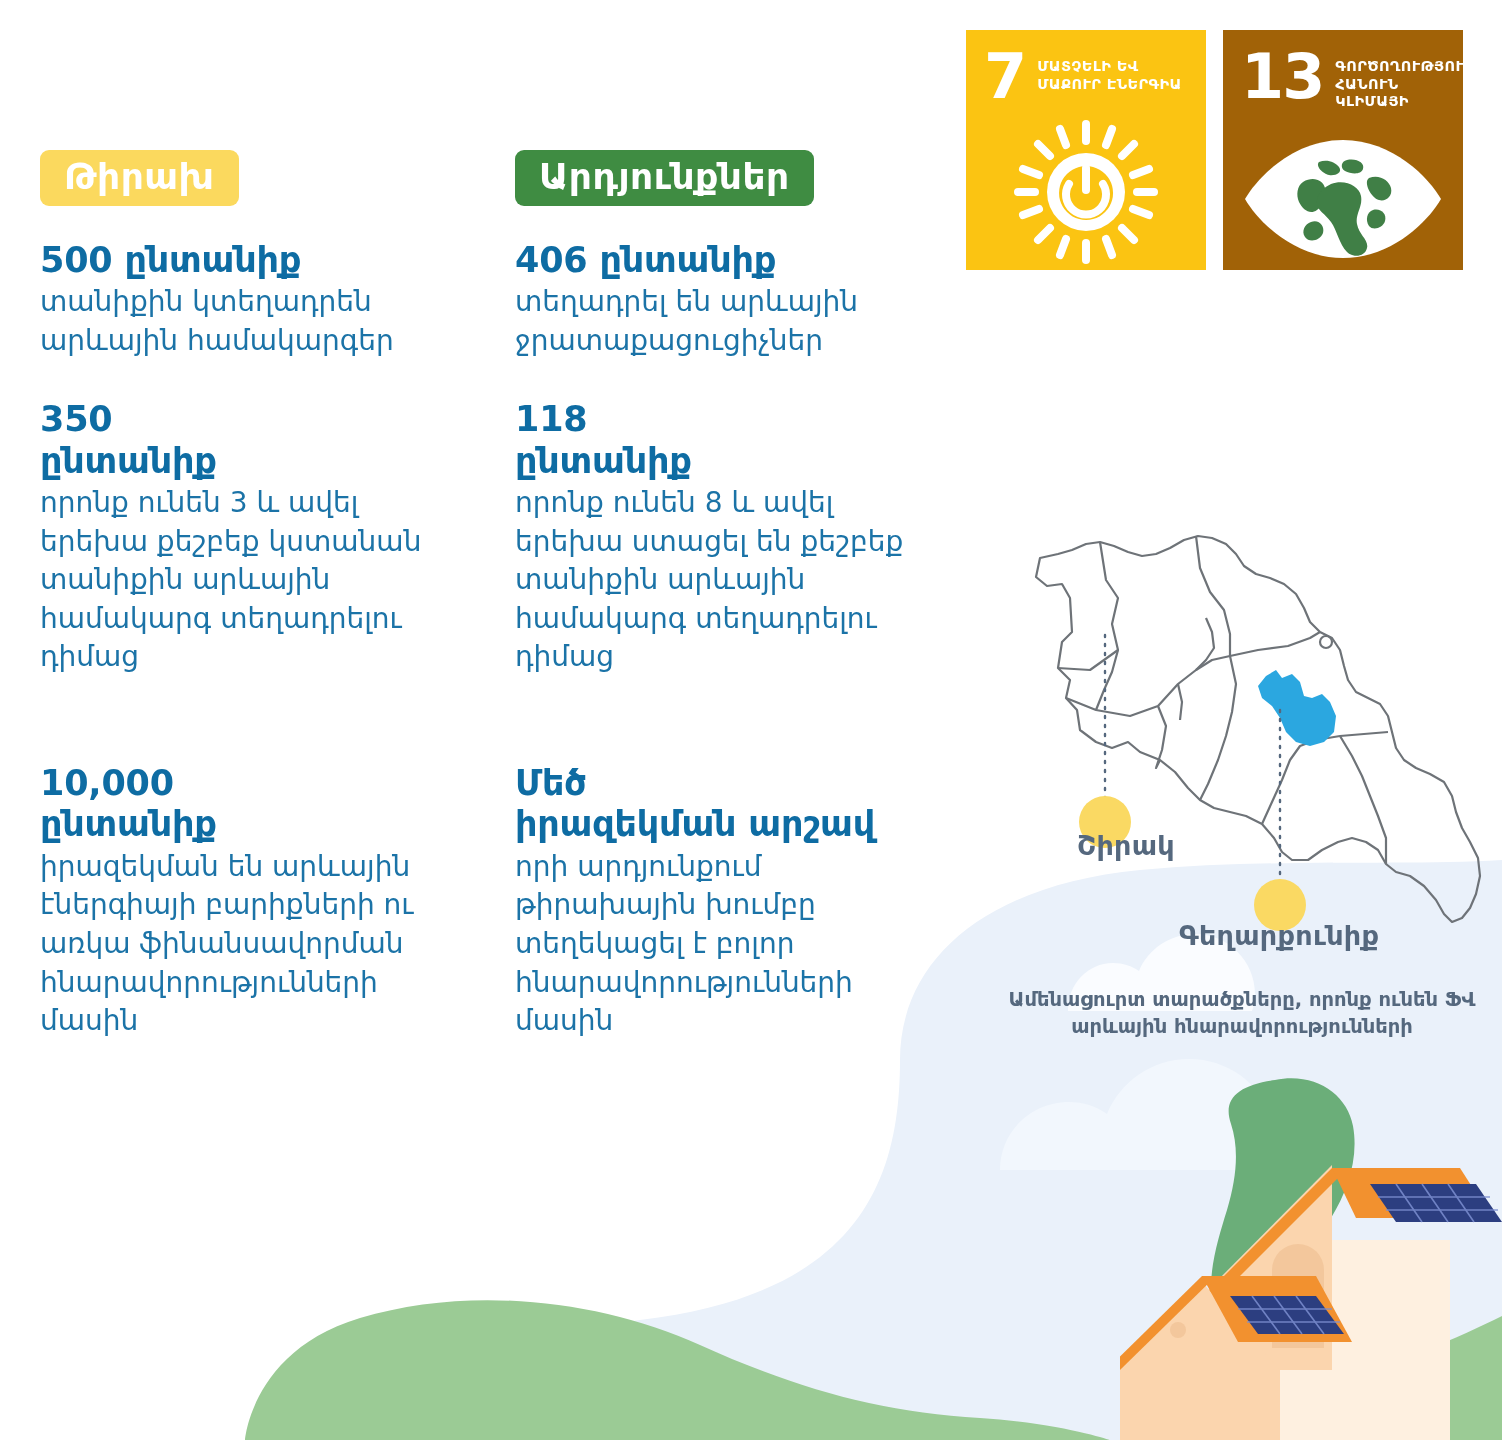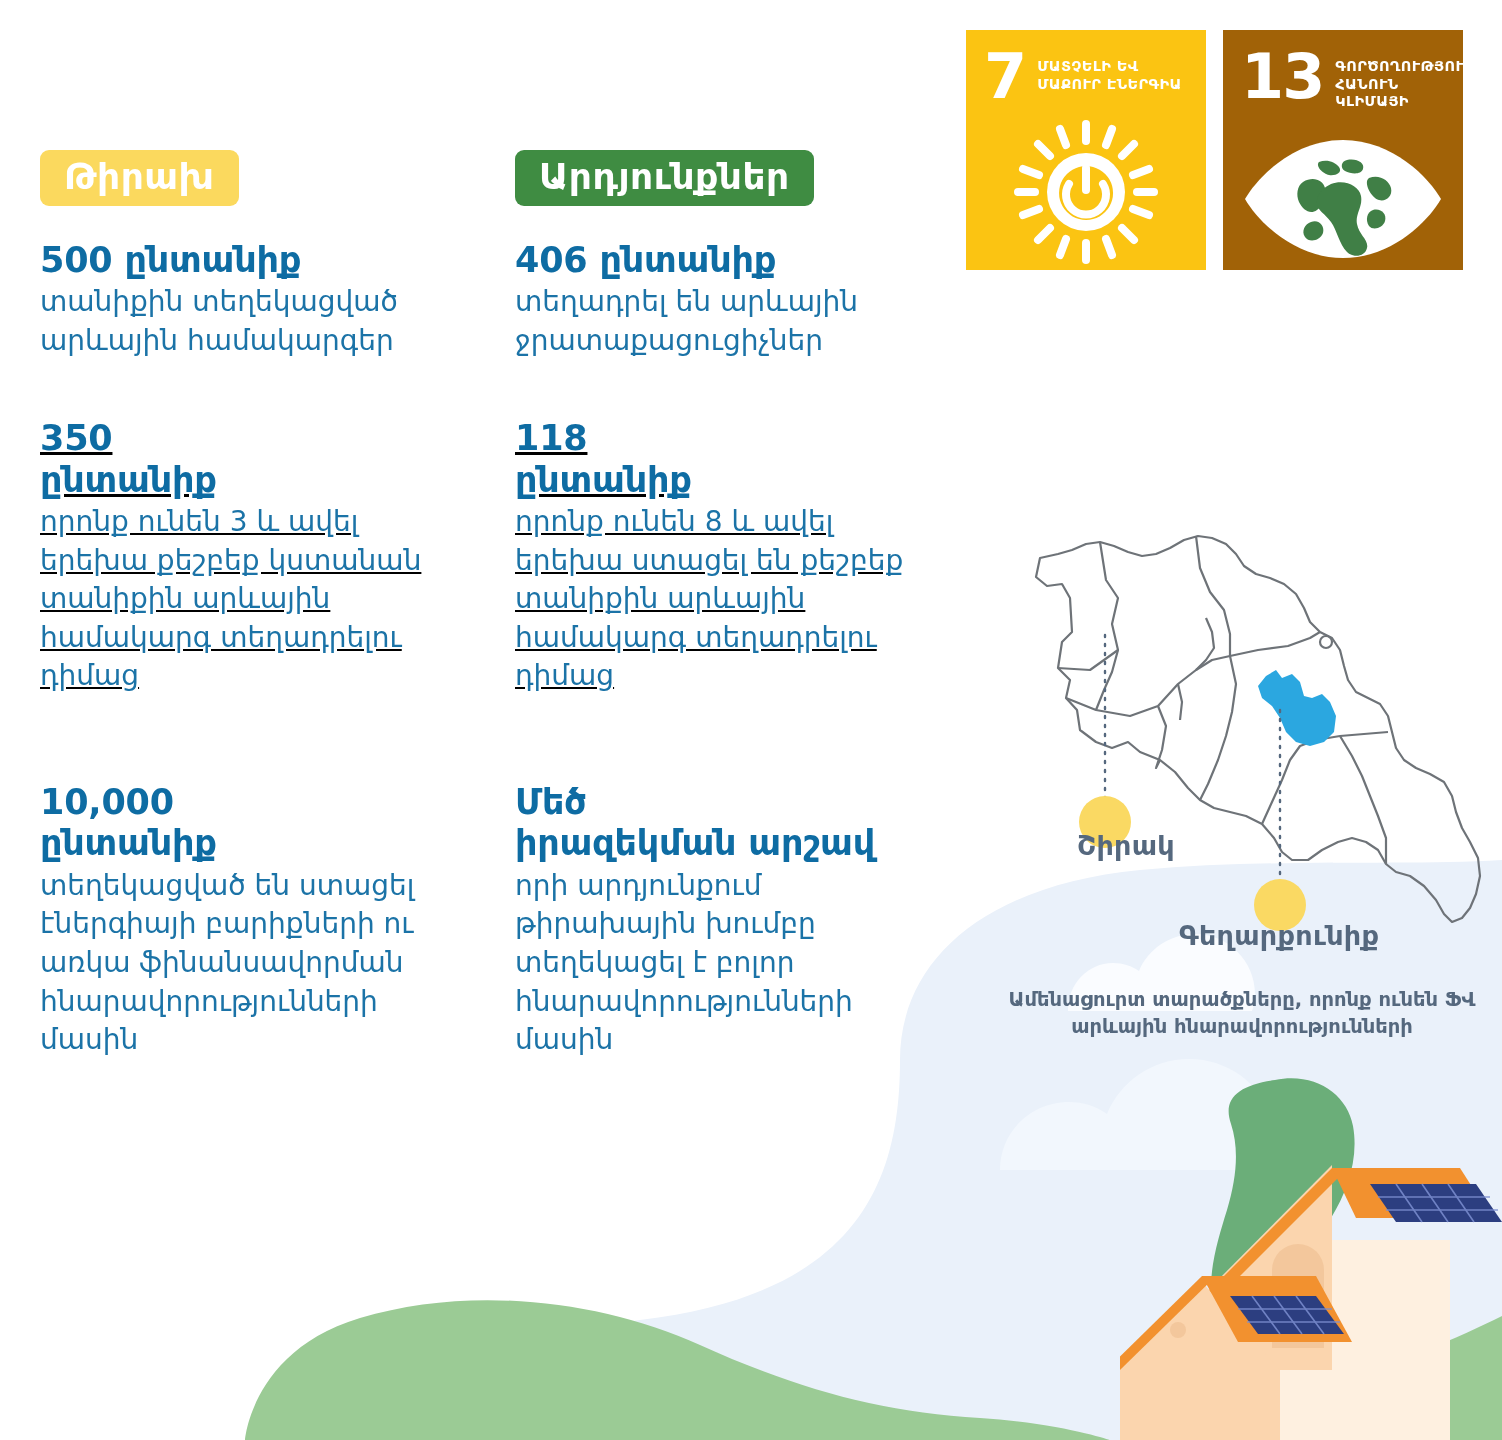--- a/index.html
+++ b/index.html
@@ -35,21 +35,21 @@
        font-size:36px;font-weight:700;color:#ffffff;line-height:1.05;letter-spacing:.5px;}
   .tag-yellow{background:#FBD95E;}
   .tag-green{background:#3F8C42;}
   .target-icon{position:absolute;left:236px;top:-3px;width:64px;height:64px;}
 
   .stat{margin-top:34px;}
   .stat .big{color:#0E6CA3;font-size:35px;font-weight:700;line-height:1.18;letter-spacing:-.2px;}
   .stat .big .unit{font-weight:700;}
   .stat .body{color:#1B73A7;font-size:28px;line-height:1.38;margin-top:2px;font-weight:400;}
 
-  .gap-1{margin-top:58px;text-decoration:underline;}
+  .gap-1{margin-top:39px;}
   .gap-2{margin-top:86px;}
 
   
   .map-block{position:absolute;left:1000px;top:520px;width:500px;height:530px;z-index:5;}
   .map-svg{position:absolute;left:0;top:0;}
   .map-label{position:absolute;color:#55687E;font-size:27px;font-weight:700;letter-spacing:.3px;}
   .lbl-shirak{left:77px;top:310px;}
   .lbl-gegh{left:163px;top:400px;margin-left:16px;}
   .map-caption{position:absolute;left:-8px;top:466px;width:500px;text-align:center;
                color:#55687E;font-size:19.5px;font-weight:700;line-height:1.4;}
@@ -163,37 +163,37 @@
           <line x1="47" y1="32" x2="63" y2="32"></line>
         </g>
       </svg>
     </div>
 
     <div class="stat">
       <div class="big">
         <span>500</span>
         <span class="unit">ընտանիք</span>
       </div>
-      <div class="body">տանիքին տեղեկացված արևային համակարգեր</div>
+      <div class="body">տանիքին կտեղադրեն արևային համակարգեր</div>
     </div>
 
     <div class="stat gap-1">
       <div class="big">
         <div>350</div>
         <div class="unit">ընտանիք</div>
       </div>
       <div class="body">որոնք ունեն 3 և ավել երեխա քեշբեք կստանան տանիքին արևային համակարգ տեղադրելու դիմաց</div>
     </div>
 
     <div class="stat gap-2">
       <div class="big">
         <div>10,000</div>
         <div class="unit">ընտանիք</div>
       </div>
-      <div class="body"> տեղեկացված են ստացել էներգիայի բարիքների ու առկա ֆինանսավորման հնարավորությունների մասին</div>
+      <div class="body"> իրազեկման են արևային էներգիայի բարիքների ու առկա ֆինանսավորման հնարավորությունների մասին</div>
     </div>
 
   </div>
 
   <div class="col col-right">
 
     <div class="tag tag-green">
       <span>Արդյունքներ</span>
     </div>
 

